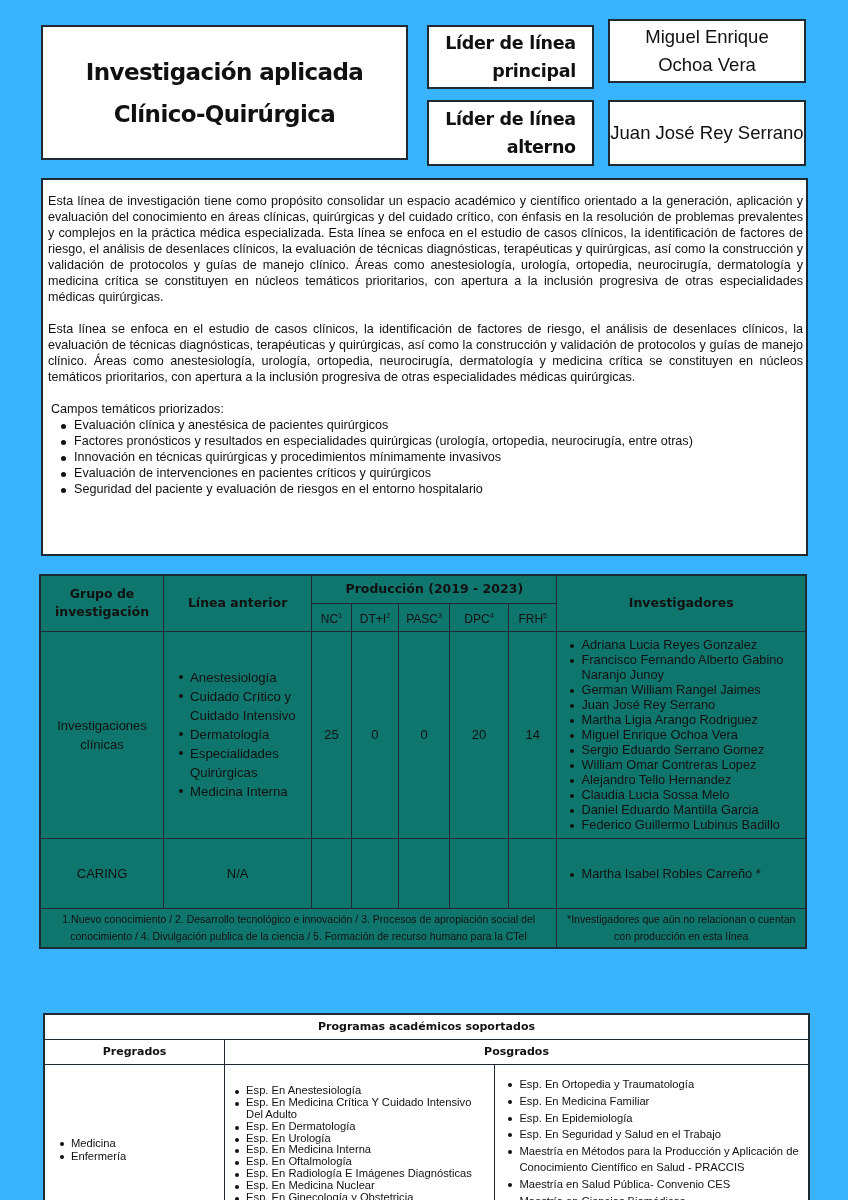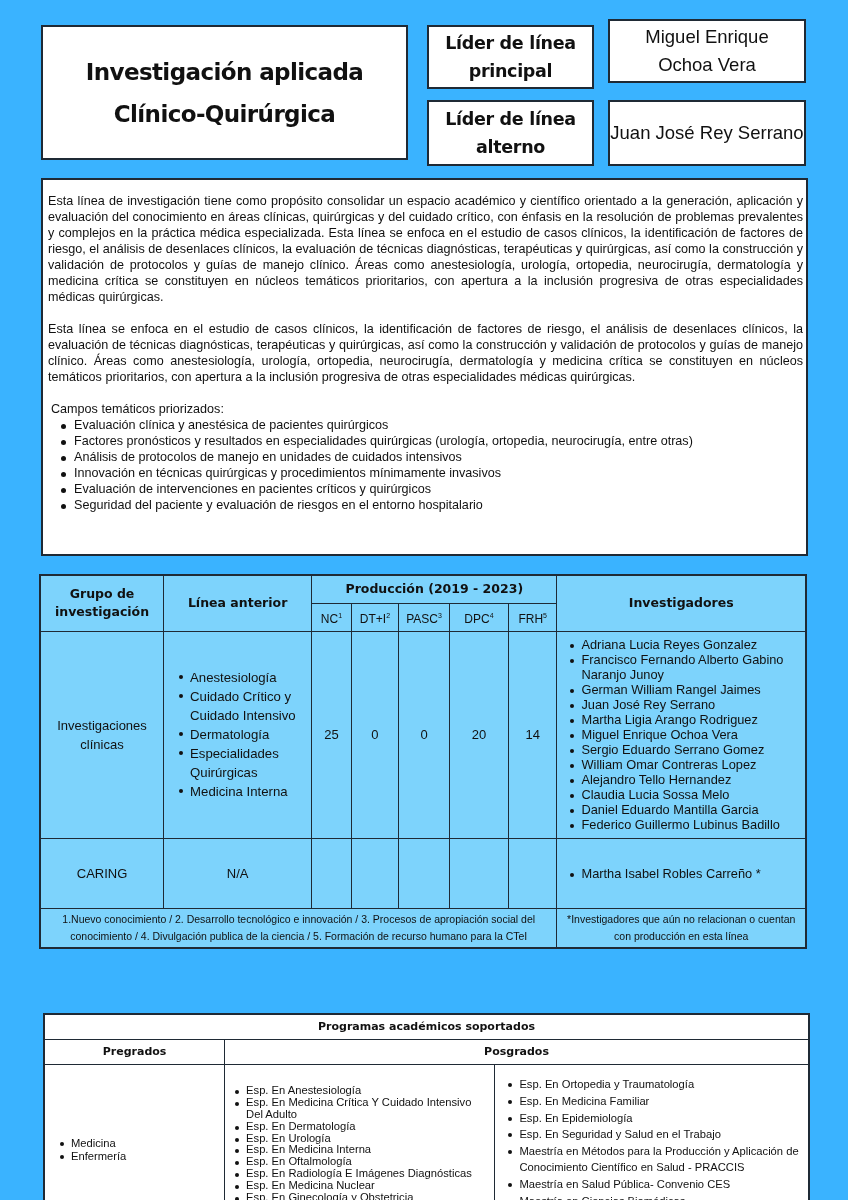--- a/index.html
+++ b/index.html
@@ -18,21 +18,21 @@
   }
   .title-box {
     left: 41px; top: 25px; width: 367px; height: 135px;
     display: flex; align-items: center; justify-content: center; text-align: center;
   }
   .title-box .t {
     font-family: "DejaVu Sans", sans-serif;
     font-weight: bold; font-size: 23px; line-height: 42px; letter-spacing: -0.6px;
   }
   .lead-label {
-    display: flex; align-items: center; justify-content: center; text-align: center;
+    display: flex; align-items: center; justify-content: center; text-align: right;
     font-family: "DejaVu Sans", sans-serif;
     font-weight: bold; font-size: 17.5px; line-height: 28px; letter-spacing: -0.3px;
   }
   .lead-name {
     display: flex; align-items: center; justify-content: center; text-align: center;
     font-size: 18.5px; line-height: 28px;
   }
   .lbl1 { left: 427px; top: 25px; width: 167px; height: 64px; }
   .nm1  { left: 608px; top: 19px; width: 198px; height: 64px; }
   .lbl2 { left: 427px; top: 100px; width: 167px; height: 66px; }
@@ -48,21 +48,21 @@
   .campos-list { list-style: none; padding-left: 10px; }
   .campos-list li { position: relative; padding-left: 16px; }
   .campos-list li::before {
     content: ""; position: absolute; left: 3px; top: 7px;
     width: 5px; height: 5px; border-radius: 50%; background: #111;
   }
 
   table { border-collapse: collapse; }
   .prod-table {
     position: absolute; left: 39px; top: 574px; width: 768px;
-    background: #7dd3fc; border: 2px solid #1f2a35;
+    background: #0f766e; border: 2px solid #1f2a35;
   }
   .prod-table td, .prod-table th {
     border: 1.5px solid #1f2a35; text-align: center; vertical-align: middle;
     font-size: 13px;
   }
   .prod-table th {
     font-family: "DejaVu Sans", sans-serif; font-weight: bold; font-size: 12.5px; line-height: 18px;
   }
   .prod-table th.sub { font-family: "Liberation Sans", sans-serif; font-weight: normal; font-size: 12px; }
   .prod-table sup { font-size: 7px; }
@@ -123,21 +123,20 @@
   <div>Juan José Rey Serrano</div>
 </div>
 
 <div class="box desc-box">
   <p>Esta línea de investigación tiene como propósito consolidar un espacio académico y científico orientado a la generación, aplicación y evaluación del conocimiento en áreas clínicas, quirúrgicas y del cuidado crítico, con énfasis en la resolución de problemas prevalentes y complejos en la práctica médica especializada. Esta línea se enfoca en el estudio de casos clínicos, la identificación de factores de riesgo, el análisis de desenlaces clínicos, la evaluación de técnicas diagnósticas, terapéuticas y quirúrgicas, así como la construcción y validación de protocolos y guías de manejo clínico. Áreas como anestesiología, urología, ortopedia, neurocirugía, dermatología y medicina crítica se constituyen en núcleos temáticos prioritarios, con apertura a la inclusión progresiva de otras especialidades médicas quirúrgicas.</p>
   <p>Esta línea se enfoca en el estudio de casos clínicos, la identificación de factores de riesgo, el análisis de desenlaces clínicos, la evaluación de técnicas diagnósticas, terapéuticas y quirúrgicas, así como la construcción y validación de protocolos y guías de manejo clínico. Áreas como anestesiología, urología, ortopedia, neurocirugía, dermatología y medicina crítica se constituyen en núcleos temáticos prioritarios, con apertura a la inclusión progresiva de otras especialidades médicas quirúrgicas.</p>
   <div class="campos-title">Campos temáticos priorizados:</div>
   <ul class="campos-list">
     <li>Evaluación clínica y anestésica de pacientes quirúrgicos</li>
     <li>Factores pronósticos y resultados en especialidades quirúrgicas (urología, ortopedia, neurocirugía, entre otras)</li>
-    <li>Análisis de protocolos de manejo en unidades de cuidados intensivos</li>
     <li>Innovación en técnicas quirúrgicas y procedimientos mínimamente invasivos</li>
     <li>Evaluación de intervenciones en pacientes críticos y quirúrgicos</li>
     <li>Seguridad del paciente y evaluación de riesgos en el entorno hospitalario</li>
   </ul>
 </div>
 
 <table class="prod-table">
   <colgroup>
     <col style="width:118px">
       <col style="width:149px">

